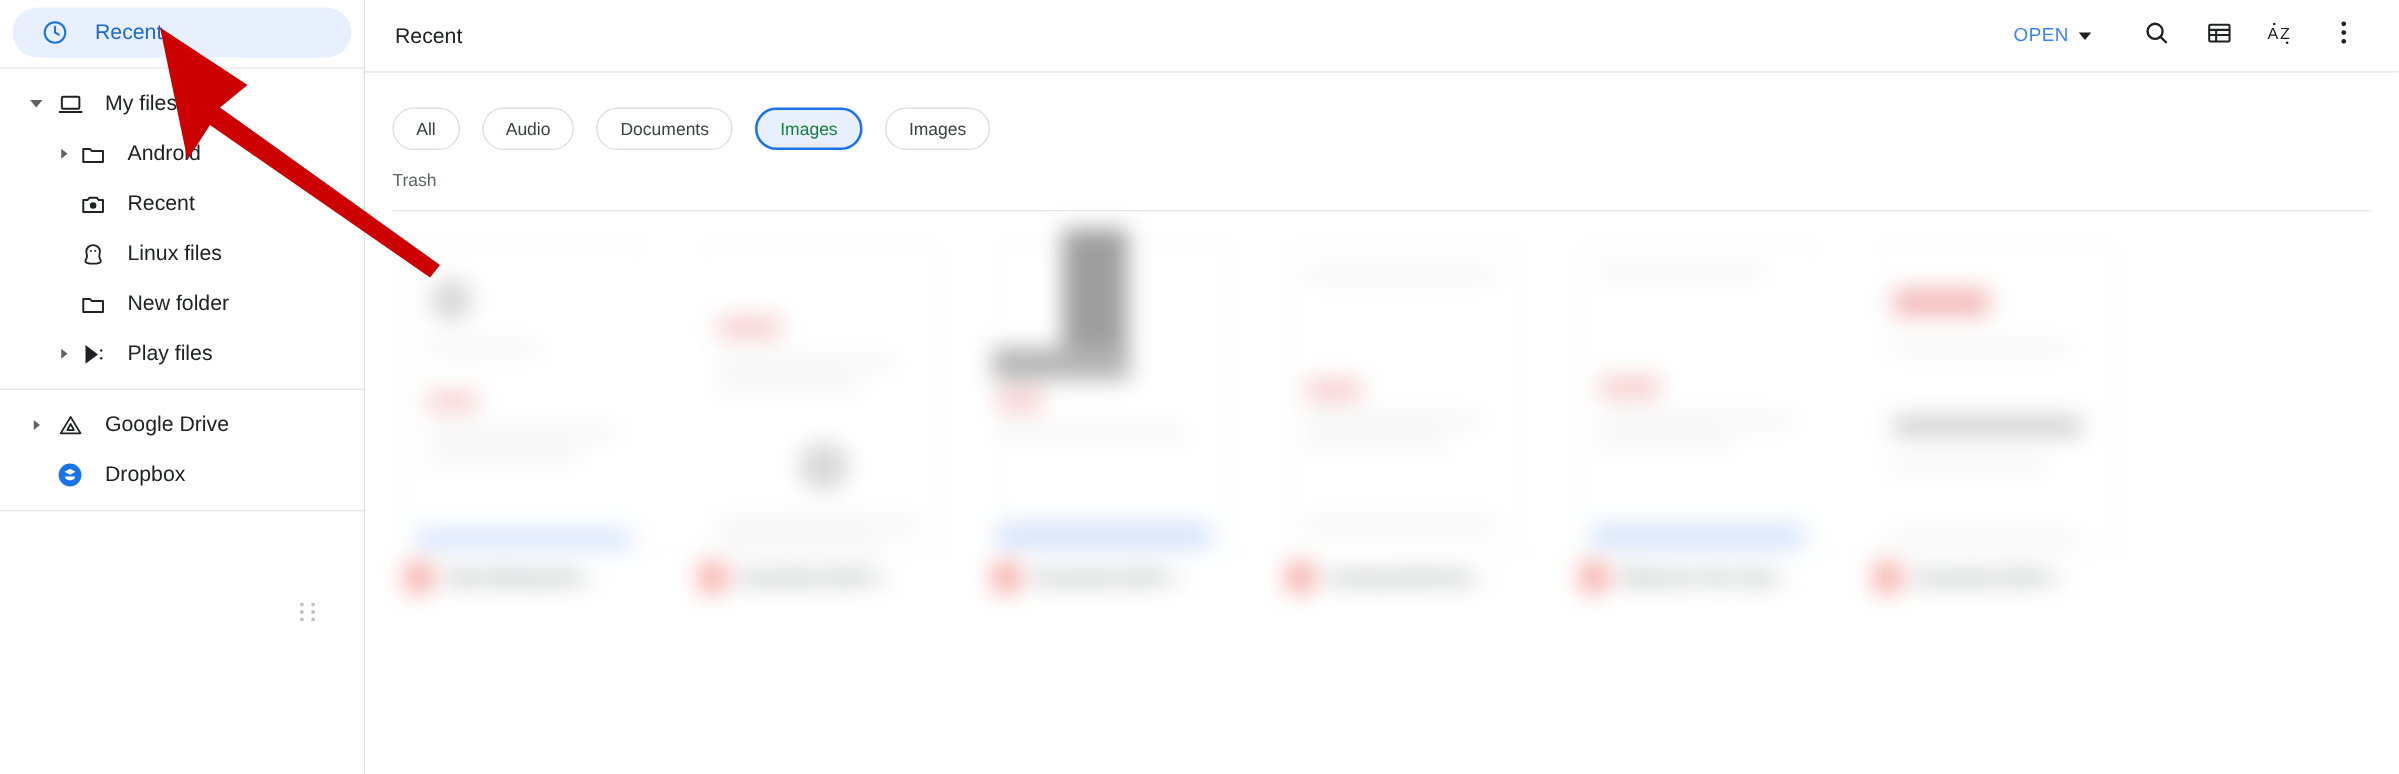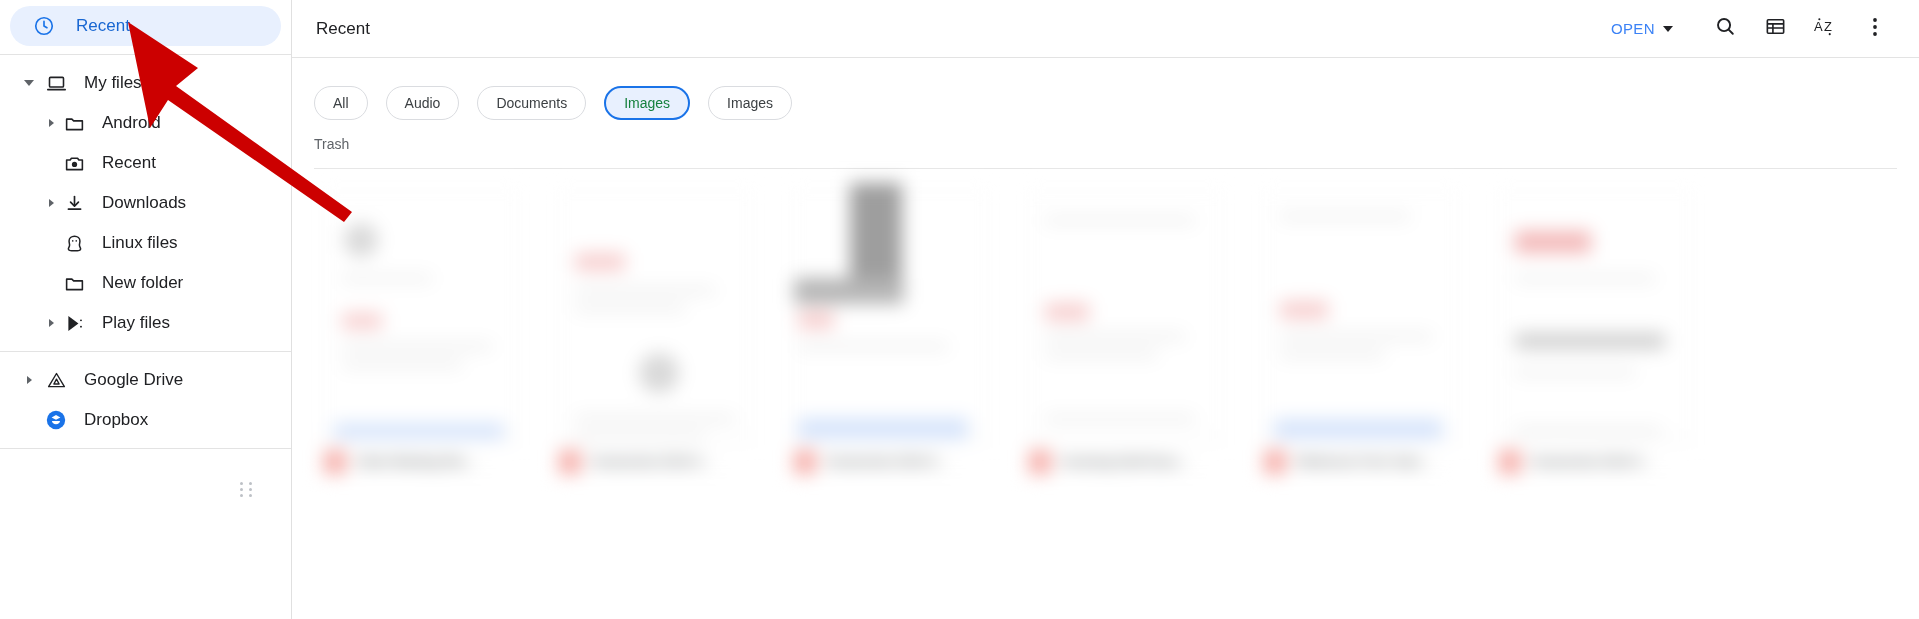--- a/index.html
+++ b/index.html
@@ -221,33 +221,20 @@
         </span>
       <span class="ico">
         <svg width="21" height="21" viewBox="0 0 24 24" fill="none" stroke="#202124" stroke-width="1.8">
           <path d="M3 8h4l1.5-2h7L17 8h4v11H3z" stroke-linejoin="round"></path>
           <circle cx="12" cy="13" r="3" fill="#202124" stroke="none"></circle>
         </svg>
       </span>
       <span class="label">Recent</span>
     </div>
 
-    <div class="nav-item lvl1">
-      <span class="twisty">
-          <i class="tri"></i>
-        </span>
-      <span class="ico">
-        <svg width="21" height="21" viewBox="0 0 24 24" fill="none" stroke="#202124" stroke-width="1.9" stroke-linecap="round">
-          <path d="M12 4v10"></path>
-            <path d="M7.5 10.5 12 15l4.5-4.5" stroke-linejoin="round"></path>
-            <path d="M5 18.5h14"></path>
-        </svg>
-      </span>
-      <span class="label">Downloads</span>
-    </div>
 
     <div class="nav-item lvl1">
       <span class="twisty empty">
           <i class="tri"></i>
         </span>
       <span class="ico">
         <svg width="21" height="21" viewBox="0 0 24 24" fill="none" stroke="#202124" stroke-width="1.7">
           <path d="M12 3.6c-3.6 0-6.2 2.4-6.2 5.6 0 2 .6 3 .6 4.6 0 2-1.4 3-1.4 4.4 0 1.4 3.1 2.2 7 2.2s7-.8 7-2.2c0-1.4-1.4-2.4-1.4-4.4 0-1.6.6-2.6.6-4.6 0-3.2-2.6-5.6-6.2-5.6z"></path>
           <circle cx="10" cy="9" r=".9" fill="#202124" stroke="none"></circle>
           <circle cx="14" cy="9" r=".9" fill="#202124" stroke="none"></circle>

